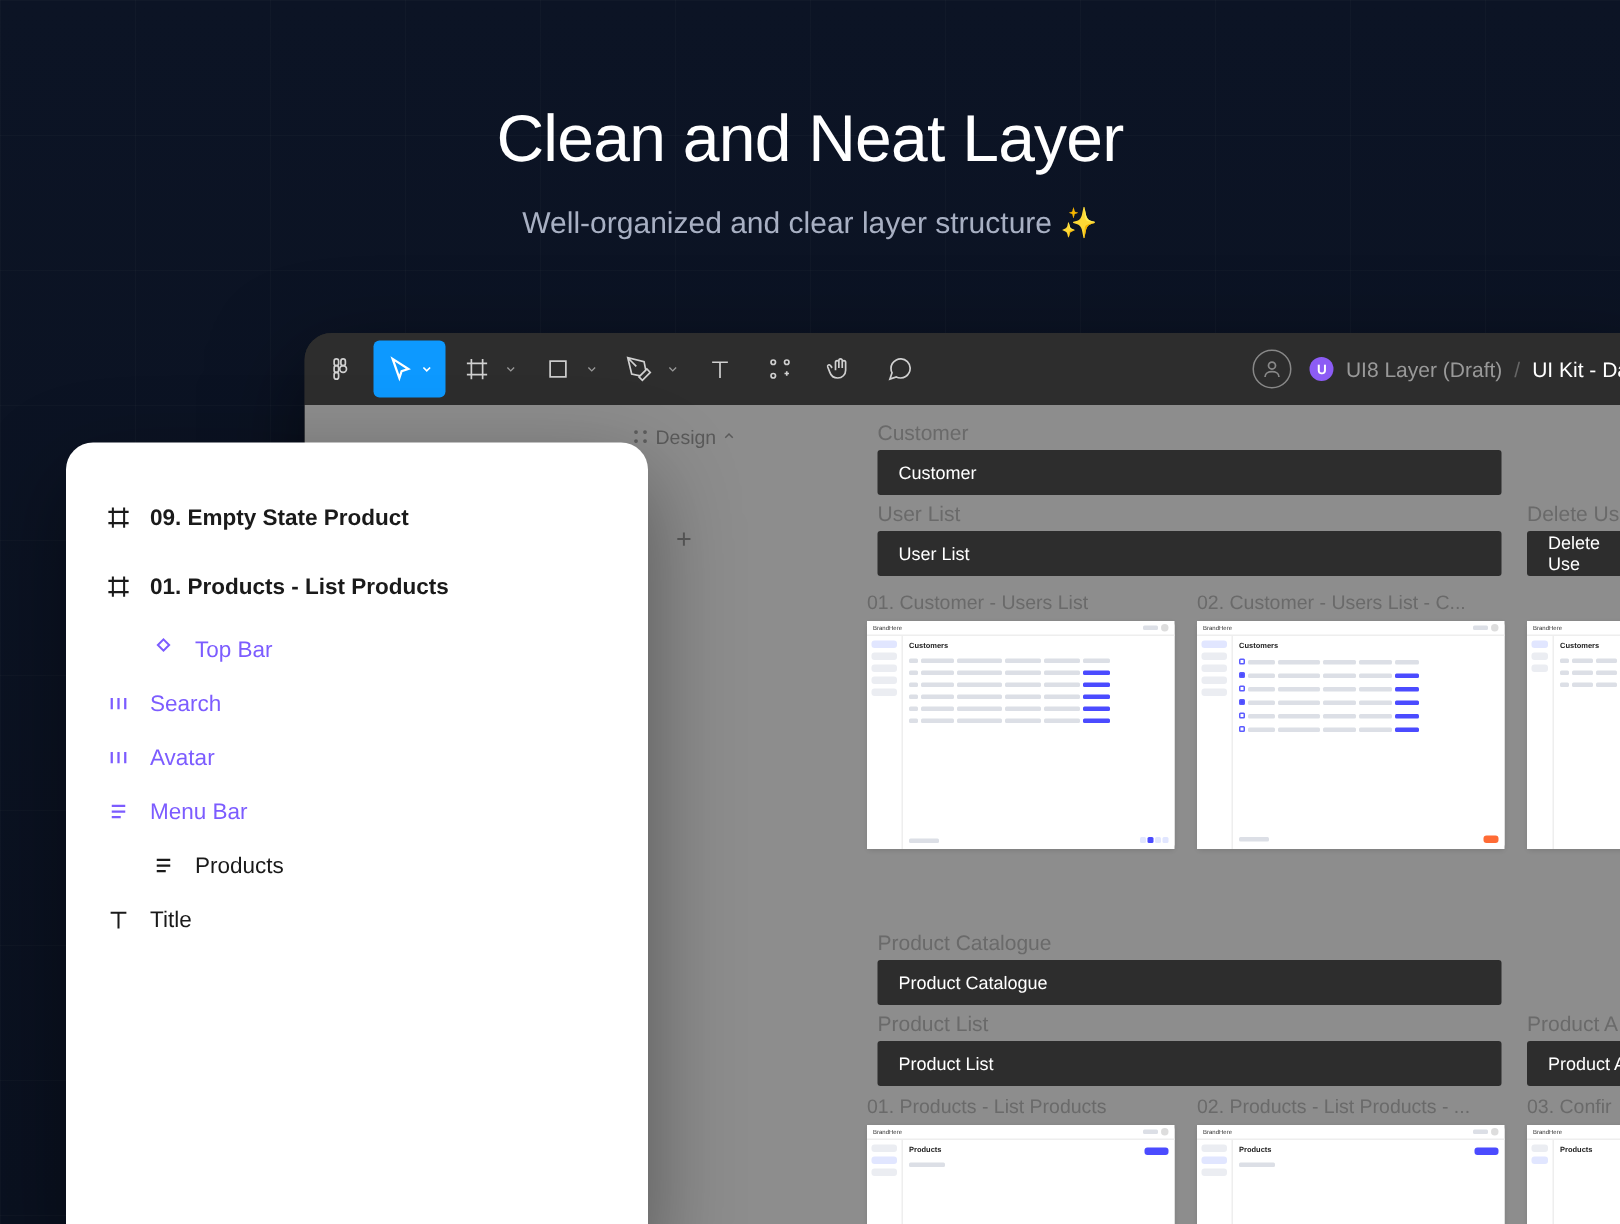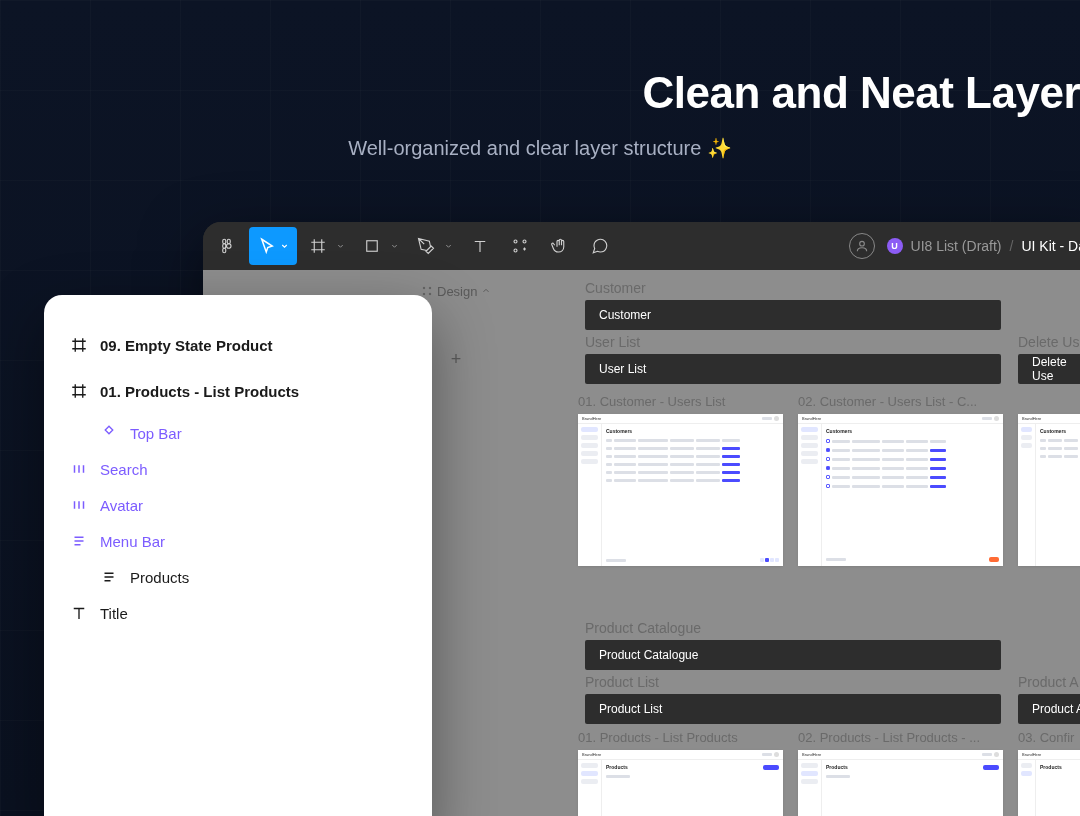--- a/index.html
+++ b/index.html
@@ -20,23 +20,22 @@
   background-size: 90px 90px;
 }
 .hero {
   position: relative;
   text-align: center;
   padding-top: 68px;
 }
 .hero h1 {
   color: #fff;
   font-size: 44px;
-  font-weight: 700;
+  font-weight: 400;
   letter-spacing: -0.5px;
-  text-align: right;
 }
 .hero p {
   color: #a8b0c3;
   font-size: 20px;
   margin-top: 18px;
   font-weight: 400;
 }
 .figma-window {
   position: absolute;
   top: 222px;
@@ -368,21 +367,21 @@
     </div>
     <div class="toolbar-right">
       <div class="avatar-ring">
         <svg viewBox="0 0 24 24" fill="none" stroke="currentColor" stroke-width="2">
             <circle cx="12" cy="8" r="4"></circle>
             <path d="M4 21c0-4 4-6 8-6s8 2 8 6"></path>
           </svg>
       </div>
       <div class="file-name">
         <span class="file-dot">U</span>
-        <span class="file-draft">UI8 List (Draft)</span>
+        <span class="file-draft">UI8 Layer (Draft)</span>
         <span class="file-slash">/</span>
         <span class="file-current">UI Kit - Das</span>
       </div>
     </div>
   </div>
 
   <div class="figma-canvas">
     <div class="canvas-tab-bar">
       <div class="canvas-tab-icon">
         <svg width="12" height="12" viewBox="0 0 24 24" fill="none" stroke="currentColor" stroke-width="2">

